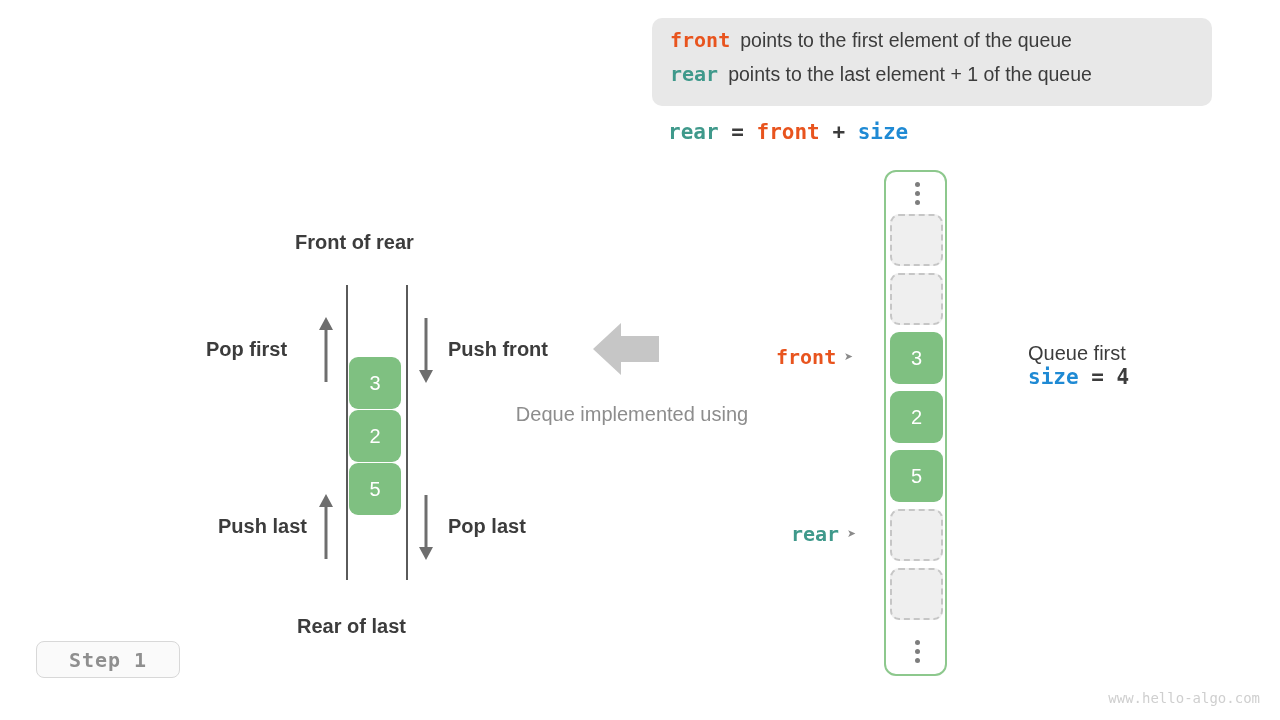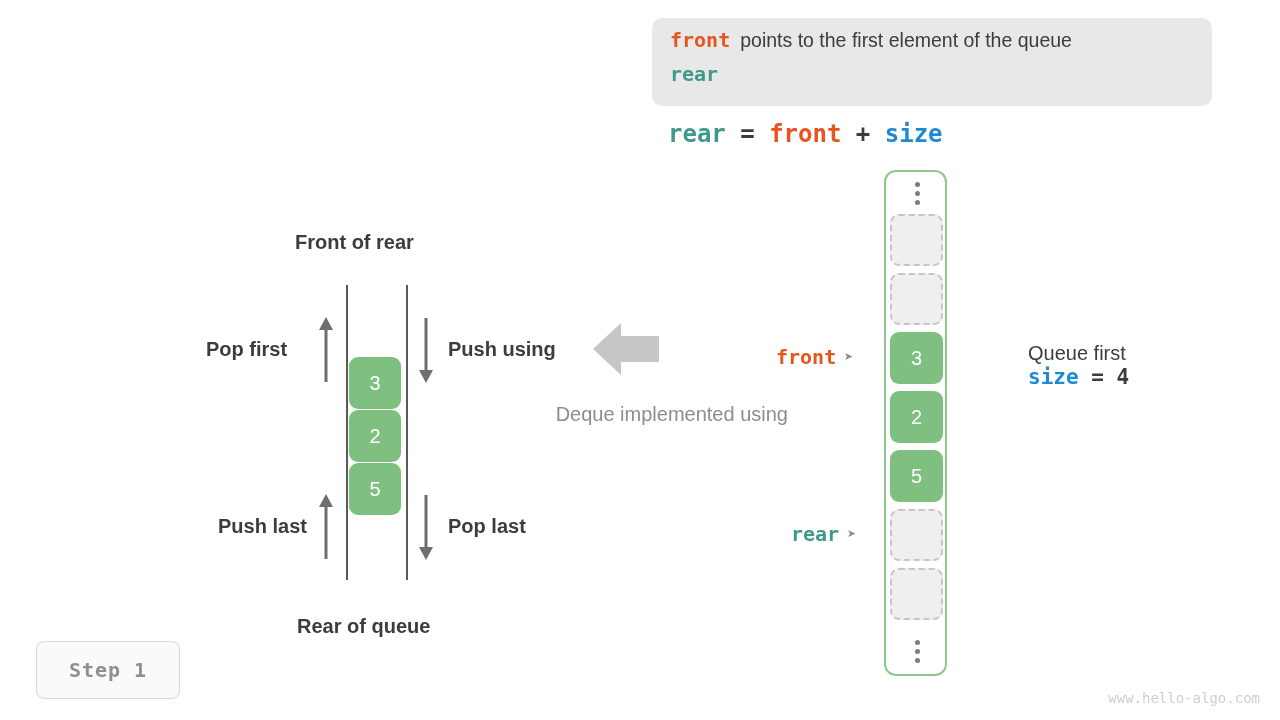--- a/index.html
+++ b/index.html
@@ -41,21 +41,21 @@
     font-size: 19.5px;
     color: #3c3c3c;
   }
 
   
   #formula {
     position: absolute;
     left: 668px; top: 120px;
     font-family: "DejaVu Sans Mono", monospace;
     font-weight: bold;
-    font-size: 24px;
+    font-size: 21px;
     white-space: pre;
   }
 
   
   #array-col {
     position: absolute;
     left: 884px; top: 170px;
     width: 63px; height: 506px;
     border: 2px solid #8dc88d;
     border-radius: 12px;
@@ -162,33 +162,33 @@
     font-size: 20px;
     color: #3c3c3c;
     white-space: nowrap;
   }
   .op-arrow { position: absolute; }
 
   #center-caption {
     position: absolute;
     left: 476px; top: 400px;
     width: 312px;
-    text-align: right;
+    text-align: center;
     font-size: 20px;
     color: #8d8d8d;
     line-height: 1.45;
   }
 
   #big-arrow { position: absolute; left: 593px; top: 322px; }
 
   
   #step-badge {
     position: absolute;
     left: 36px; top: 641px;
-    width: 144px; height: 58px;
+    width: 144px; height: 37px;
     border: 1px solid #d8d8d8;
     border-radius: 8px;
     background: #fafafa;
     box-sizing: border-box;
     display: flex;
     align-items: center;
     justify-content: center;
     font-family: "DejaVu Sans Mono", monospace;
     font-weight: bold;
     font-size: 20px;
@@ -207,20 +207,21 @@
 </head>
 <body>
 
 <div id="legend">
   <div class="legend-row">
     <span class="legend-kw" style="color:#e8541e">front</span>
     <span class="legend-txt">points to the first element of the queue</span>
   </div>
   <div class="legend-row">
     <span class="legend-kw" style="color:#3f998b">rear</span>
+    <span class="legend-txt">points to the last element + 1 of the queue</span>
   </div>
 </div>
 
 <div id="formula"><span style="color:#3f998b">rear</span><span style="color:#3c3c3c"> = </span><span style="color:#e8541e">front</span><span style="color:#3c3c3c"> + </span><span style="color:#1f8ad4">size</span></div>
 
 <div id="array-col">
   <div class="dots" style="top:0px">
     <i></i>
       <i></i>
       <i></i>
@@ -263,21 +264,21 @@
   <span>rear</span>
   <span class="arrowhead" style="color:#8a8a8a;font-size:15px">➤</span>
 </div>
 
 <div id="qsize">
   <div class="qs-title">Queue first</div>
   <div class="qs-val"><span style="color:#1f8ad4">size</span><span style="color:#3c3c3c"> = </span><span style="color:#3c3c3c">4</span></div>
 </div>
 
 <div class="edge-label" style="left:295px; top:231px;">Front of rear</div>
-<div class="edge-label" style="left:297px; top:615px;">Rear of queue</div>
+<div class="edge-label" style="left:297px; top:615px;">Rear of last</div>
 
 <div class="rail" id="rail-left"></div>
 <div class="rail" id="rail-right"></div>
 
 <div class="dq-cell" style="top:357px">
     <span>3</span>
   </div>
 <div class="dq-cell" style="top:410px">
     <span>2</span>
   </div>
@@ -288,21 +289,21 @@
 <div class="op-label" style="left:206px; top:338px;">Pop first</div>
 <svg class="op-arrow" style="left:316px; top:316px;" width="20" height="68" viewBox="0 0 20 68">
   <line x1="10" y1="66" x2="10" y2="10" stroke="#6e6e6e" stroke-width="3"></line>
   <polygon points="10,1 3,14 17,14" fill="#6e6e6e"></polygon>
 </svg>
 
 <svg class="op-arrow" style="left:416px; top:316px;" width="20" height="68" viewBox="0 0 20 68">
   <line x1="10" y1="2" x2="10" y2="58" stroke="#6e6e6e" stroke-width="3"></line>
   <polygon points="10,67 3,54 17,54" fill="#6e6e6e"></polygon>
 </svg>
-<div class="op-label" style="left:448px; top:338px;">Push using</div>
+<div class="op-label" style="left:448px; top:338px;">Push front</div>
 
 <div class="op-label" style="left:198px; top:515px;margin-left:20px;">Push last</div>
 <svg class="op-arrow" style="left:316px; top:493px;" width="20" height="68" viewBox="0 0 20 68">
   <line x1="10" y1="66" x2="10" y2="10" stroke="#6e6e6e" stroke-width="3"></line>
   <polygon points="10,1 3,14 17,14" fill="#6e6e6e"></polygon>
 </svg>
 
 <svg class="op-arrow" style="left:416px; top:493px;" width="20" height="68" viewBox="0 0 20 68">
   <line x1="10" y1="2" x2="10" y2="58" stroke="#6e6e6e" stroke-width="3"></line>
   <polygon points="10,67 3,54 17,54" fill="#6e6e6e"></polygon>

